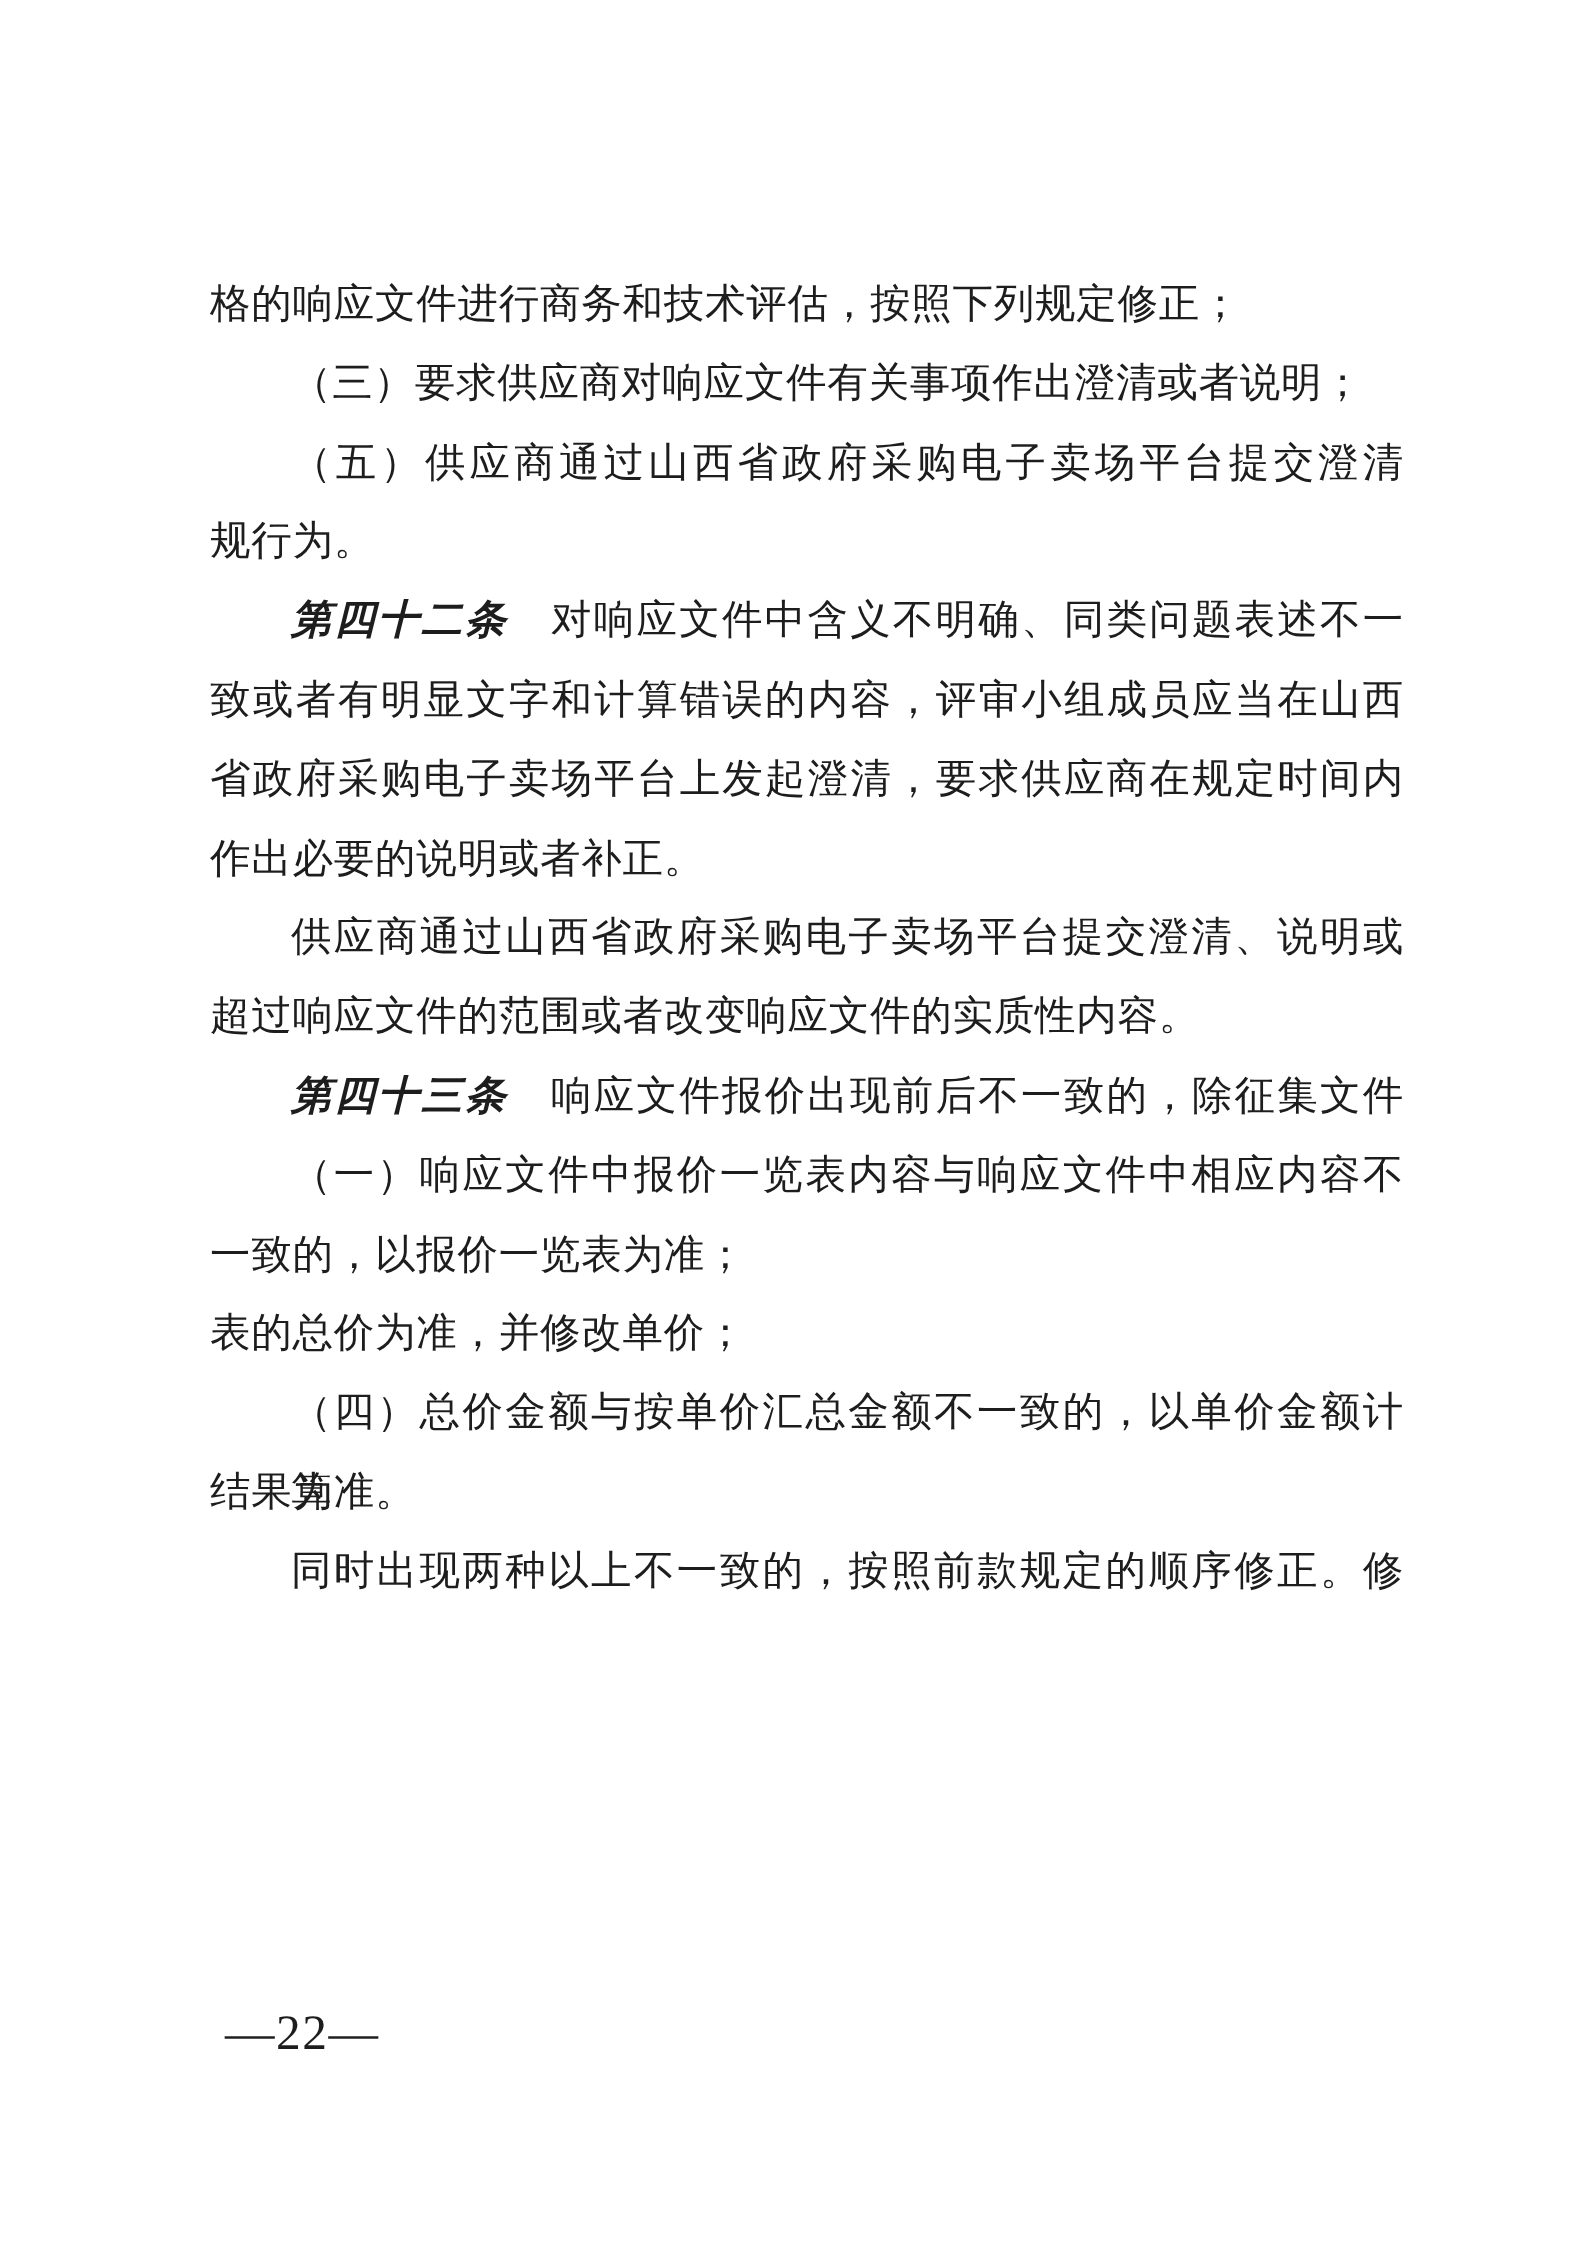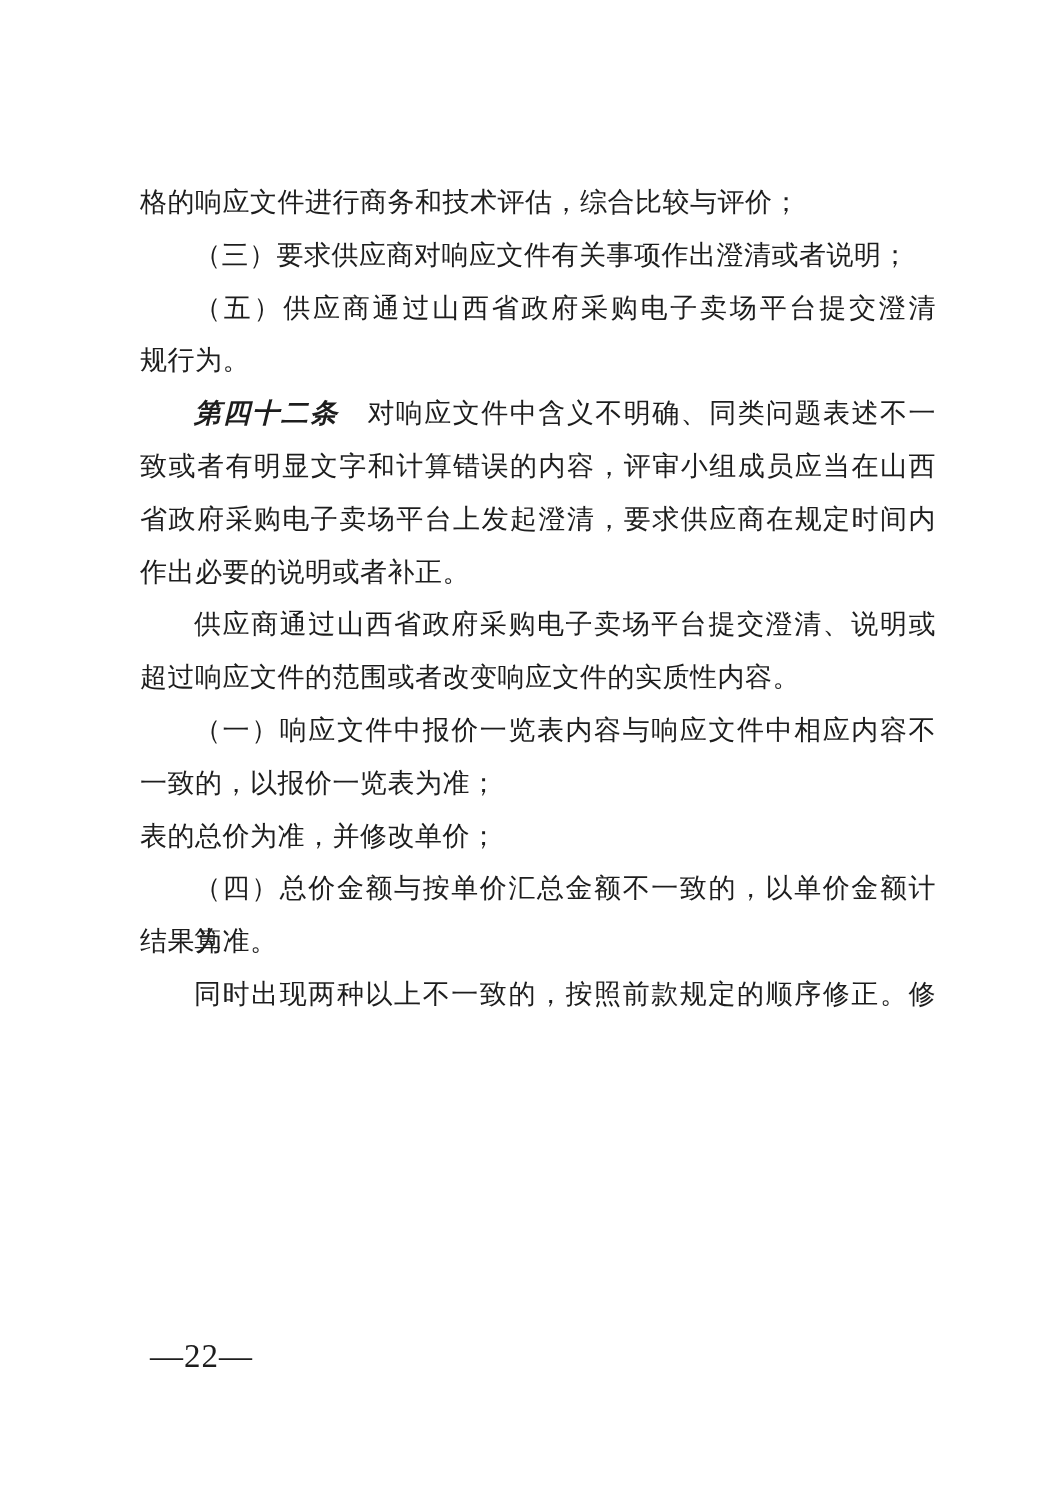--- a/index.html
+++ b/index.html
@@ -53,30 +53,31 @@
     font-family: "Liberation Serif", "DejaVu Serif", serif;
     color: #1d1d1d;
     text-align: right;
   }
 </style>
 </head>
 <body>
 
 <div class="page">
   <div class="doc-body">
-      <div class="line"><span>格的响应文件进行商务和技术评估，综合比较与评价；</span></div>
+      <div class="line"><span>格的响应文件进行商务和技术评估，按照下列规定修正；</span></div>
       <div class="line indent"><span>（三）要求供应商对响应文件有关事项作出澄清或者说明；</span></div>
       <div class="line indent justify"><span>（五）供应商通过山西省政府采购电子卖场平台提交澄清</span></div>
       <div class="line"><span>规行为。</span></div>
       <div class="line indent justify"><span class="article-no">第四十二条</span><span>　对响应文件中含义不明确、同类问题表述不一</span></div>
       <div class="line justify"><span>致或者有明显文字和计算错误的内容，评审小组成员应当在山西</span></div>
       <div class="line justify"><span>省政府采购电子卖场平台上发起澄清，要求供应商在规定时间内</span></div>
       <div class="line"><span>作出必要的说明或者补正。</span></div>
       <div class="line indent justify"><span>供应商通过山西省政府采购电子卖场平台提交澄清、说明或</span></div>
       <div class="line"><span>超过响应文件的范围或者改变响应文件的实质性内容。</span></div>
+      <div class="line indent justify"><span class="article-no">第四十三条</span><span>　响应文件报价出现前后不一致的，除征集文件</span></div>
       <div class="line indent justify"><span>（一）响应文件中报价一览表内容与响应文件中相应内容不</span></div>
       <div class="line"><span>一致的，以报价一览表为准；</span></div>
       <div class="line"><span>表的总价为准，并修改单价；</span></div>
       <div class="line indent justify"><span>（四）总价金额与按单价汇总金额不一致的，以单价金额计算</span></div>
       <div class="line"><span>结果为准。</span></div>
       <div class="line indent justify"><span>同时出现两种以上不一致的，按照前款规定的顺序修正。修</span></div>
     </div>
   <div class="page-number">—22—</div>
 </div>
 

